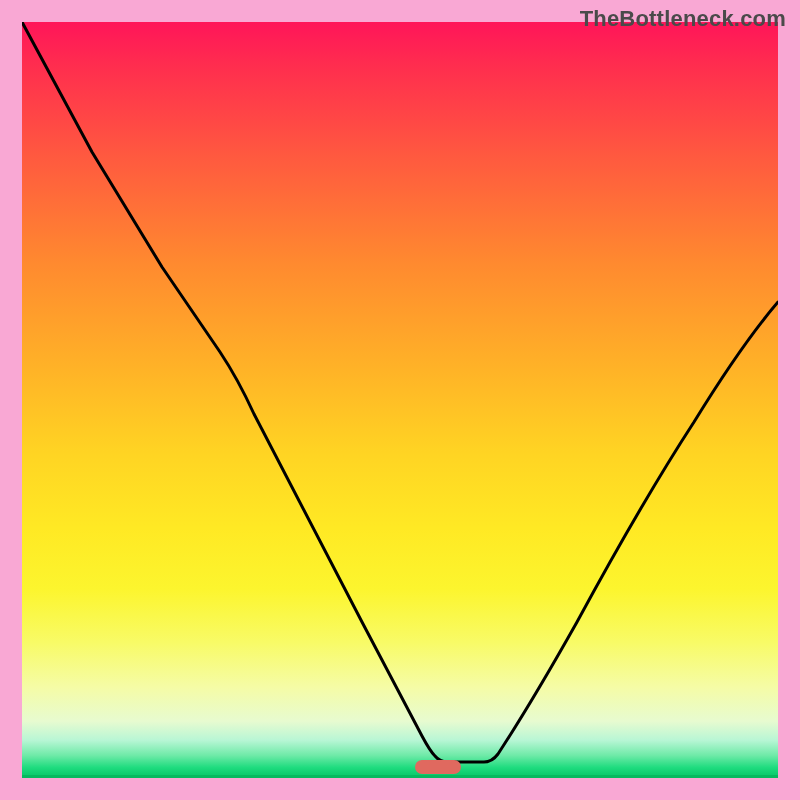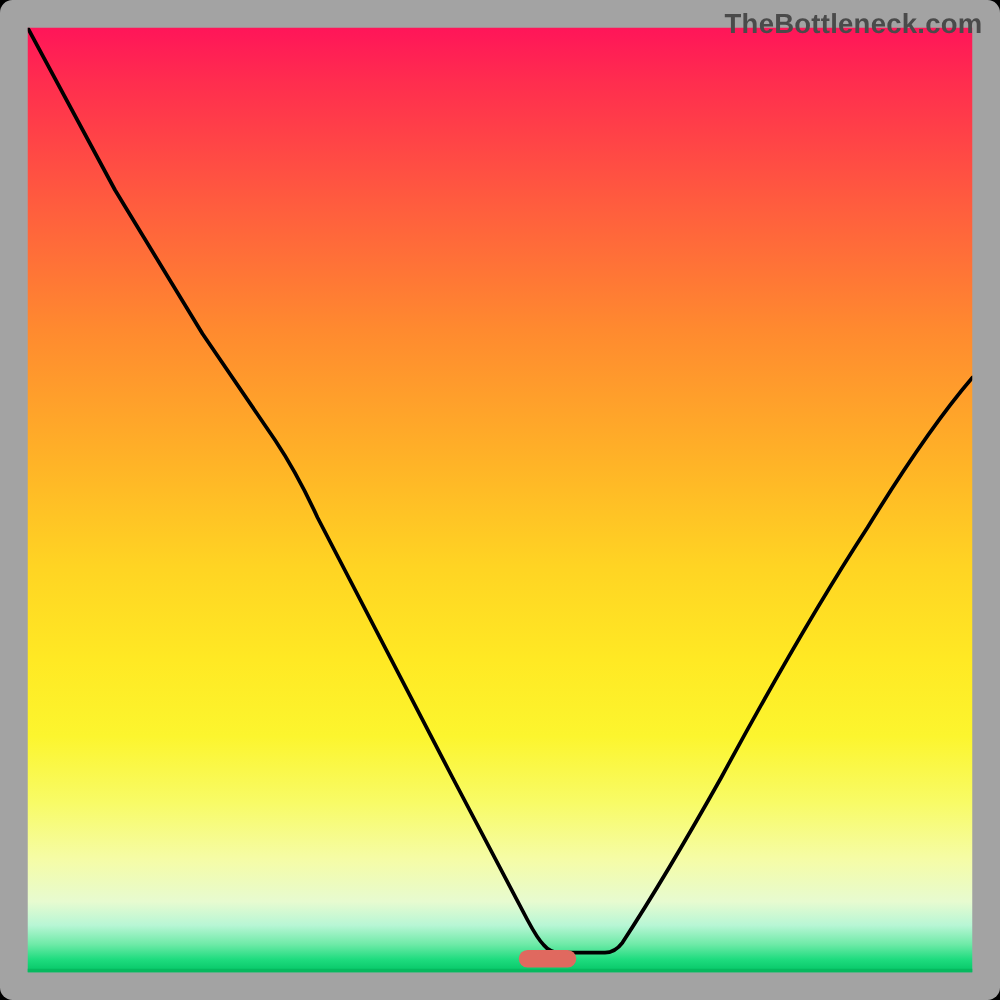--- a/index.html
+++ b/index.html
@@ -8,22 +8,21 @@
     width: 800px;
     height: 800px;
     background: #000;
     overflow: hidden;
     font-family: Arial, Helvetica, sans-serif;
   }
   .frame {
     position: relative;
     width: 800px;
     height: 800px;
-    background: #a3a3a3;
-    border-radius: 10px;
+    background: #f9a8d4;
   }
   .watermark {
     position: absolute;
     top: 6px;
     right: 14px;
     color: #4a4a4a;
     font-size: 22px;
     font-weight: 600;
     letter-spacing: 0.2px;
     z-index: 3;

